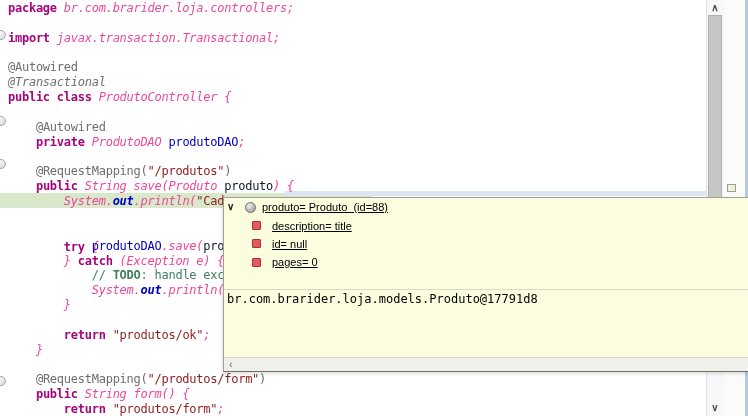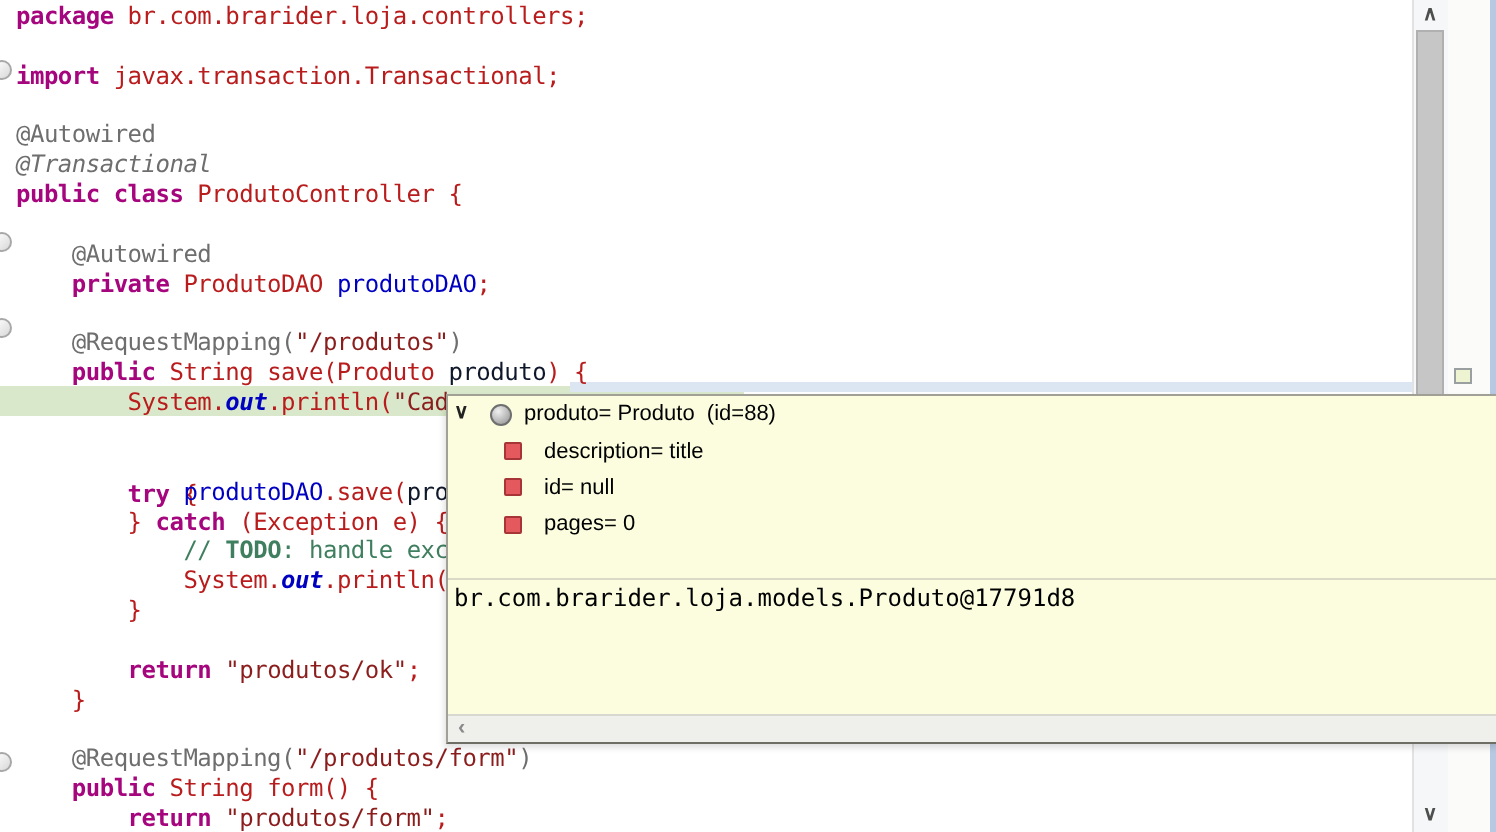--- a/index.html
+++ b/index.html
@@ -3,21 +3,21 @@
 <meta charset="utf-8">
 <style>
   html,body{margin:0;padding:0;background:#e8e8e8;}
   .screen{position:relative;width:748px;height:416px;background:#ffffff;overflow:hidden;
           font-family:"Liberation Sans",sans-serif;}
   
   .code-area{position:absolute;left:0;top:0;width:706px;height:416px;}
   .code-line{position:absolute;left:8px;height:15px;line-height:15px;white-space:pre;
              font-family:"DejaVu Sans Mono",monospace;font-size:12px;letter-spacing:-0.25px;color:#000;}
   .tk-kw{color:#a5057d;font-weight:bold;}
-  .tk-pl{color:#b91c1c;}
+  .tk-pl{color:#ec4899;font-style:italic;}
   .tk-ann{color:#6e6e6e;}
   .tk-str{color:#8b1d1d;}
   .tk-com{color:#3f7f5f;}
   .tk-todo{color:#3f7f5f;font-weight:bold;}
   .tk-fld{color:#0000c0;}
   .tk-sf{color:#0000c0;font-weight:bold;font-style:italic;}
   .tk-prm{color:#0f172a;}
   .current-line{position:absolute;left:0;top:193px;width:372px;height:15px;background:#d9e8ca;}
   .occurrence-band{position:absolute;left:285px;top:191px;width:421px;height:5px;background:#dce5f2;}
   .fold-marker{position:absolute;left:-4px;width:8px;height:8px;border-radius:50%;
@@ -35,21 +35,21 @@
   
   .debug-tooltip{position:absolute;left:223px;top:197px;width:527px;height:175px;box-sizing:border-box;
                  background:#fbfdde;border:1px solid #a0a096;border-bottom-color:#6e6e64;
                  box-shadow:-1px 2px 3px rgba(0,0,0,0.12);z-index:10;}
   .var-tree{position:absolute;left:0;top:0;width:100%;height:91px;}
   .tree-row{position:relative;height:18.4px;display:flex;align-items:center;font-size:11px;color:#000;}
   .tree-row .chevron{width:12px;margin-left:3px;font-size:10px;font-weight:bold;color:#222;line-height:10px;}
   .sphere-icon{width:9px;height:9px;border-radius:50%;margin-left:6px;margin-right:6px;
                background:radial-gradient(circle at 35% 30%,#f0f0f0,#8f8f8f);border:1px solid #6f6f6f;}
   .field-square{width:7px;height:7px;margin-left:28px;margin-right:11px;background:#e4595e;border:1px solid #a73538;border-radius:1px;}
-  .root-label,.field-label{white-space:pre;}
+  .root-label,.field-label{white-space:pre;text-decoration:underline;}
   .detail-pane{position:absolute;left:0;top:91px;width:100%;height:69px;border-top:1px solid #d9d9c6;box-sizing:border-box;
                font-family:"DejaVu Sans Mono",monospace;font-size:12px;color:#000;padding:2px 0 0 3px;}
   .tooltip-hscroll{position:absolute;left:0;bottom:0;width:100%;height:14px;background:#efefec;border-top:1px solid #d8d8d0;box-sizing:border-box;}
   .hscroll-left{position:absolute;left:5px;top:0;font-size:11px;line-height:13px;color:#8a8a8a;font-weight:bold;}
 </style>
 </head>
 <body>
 
 <div class="screen">
 

